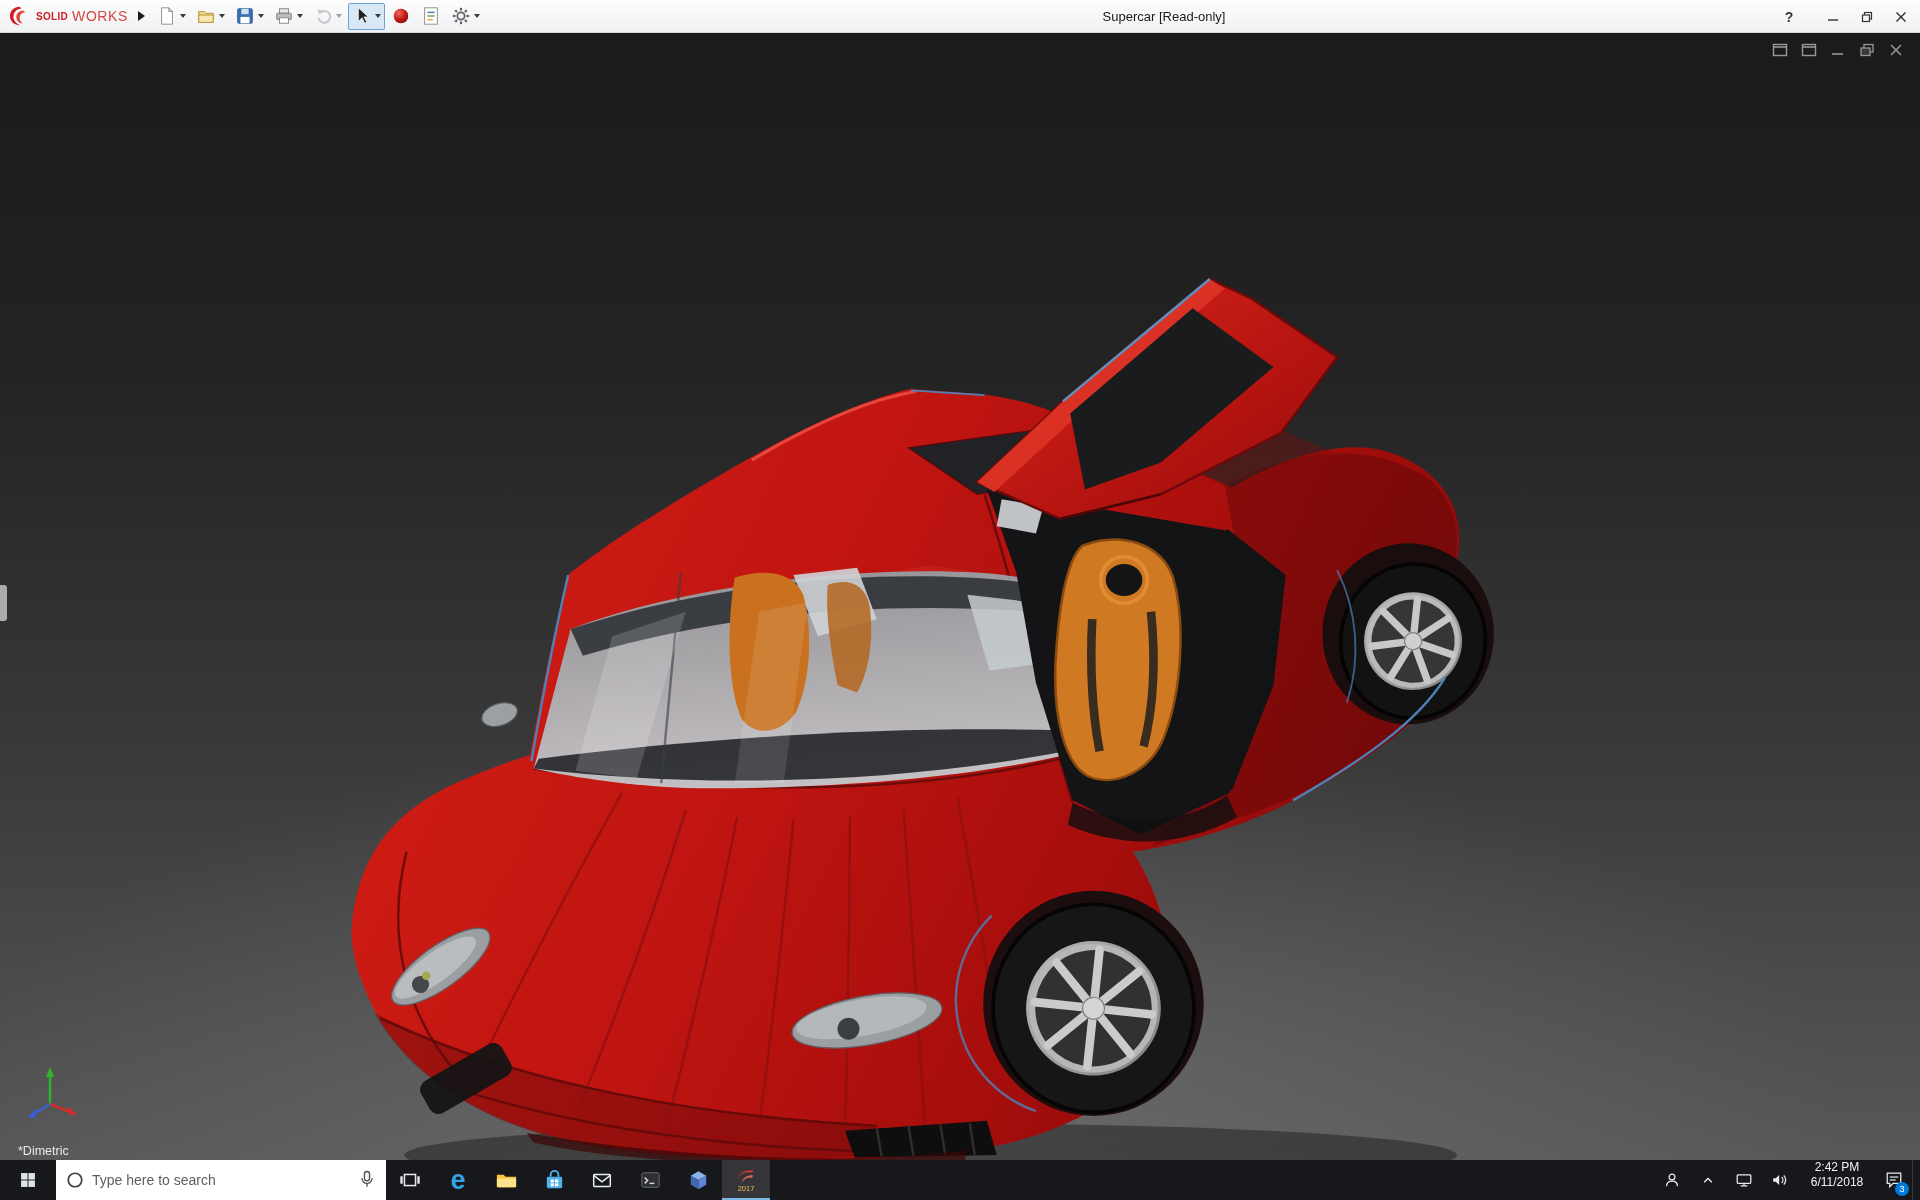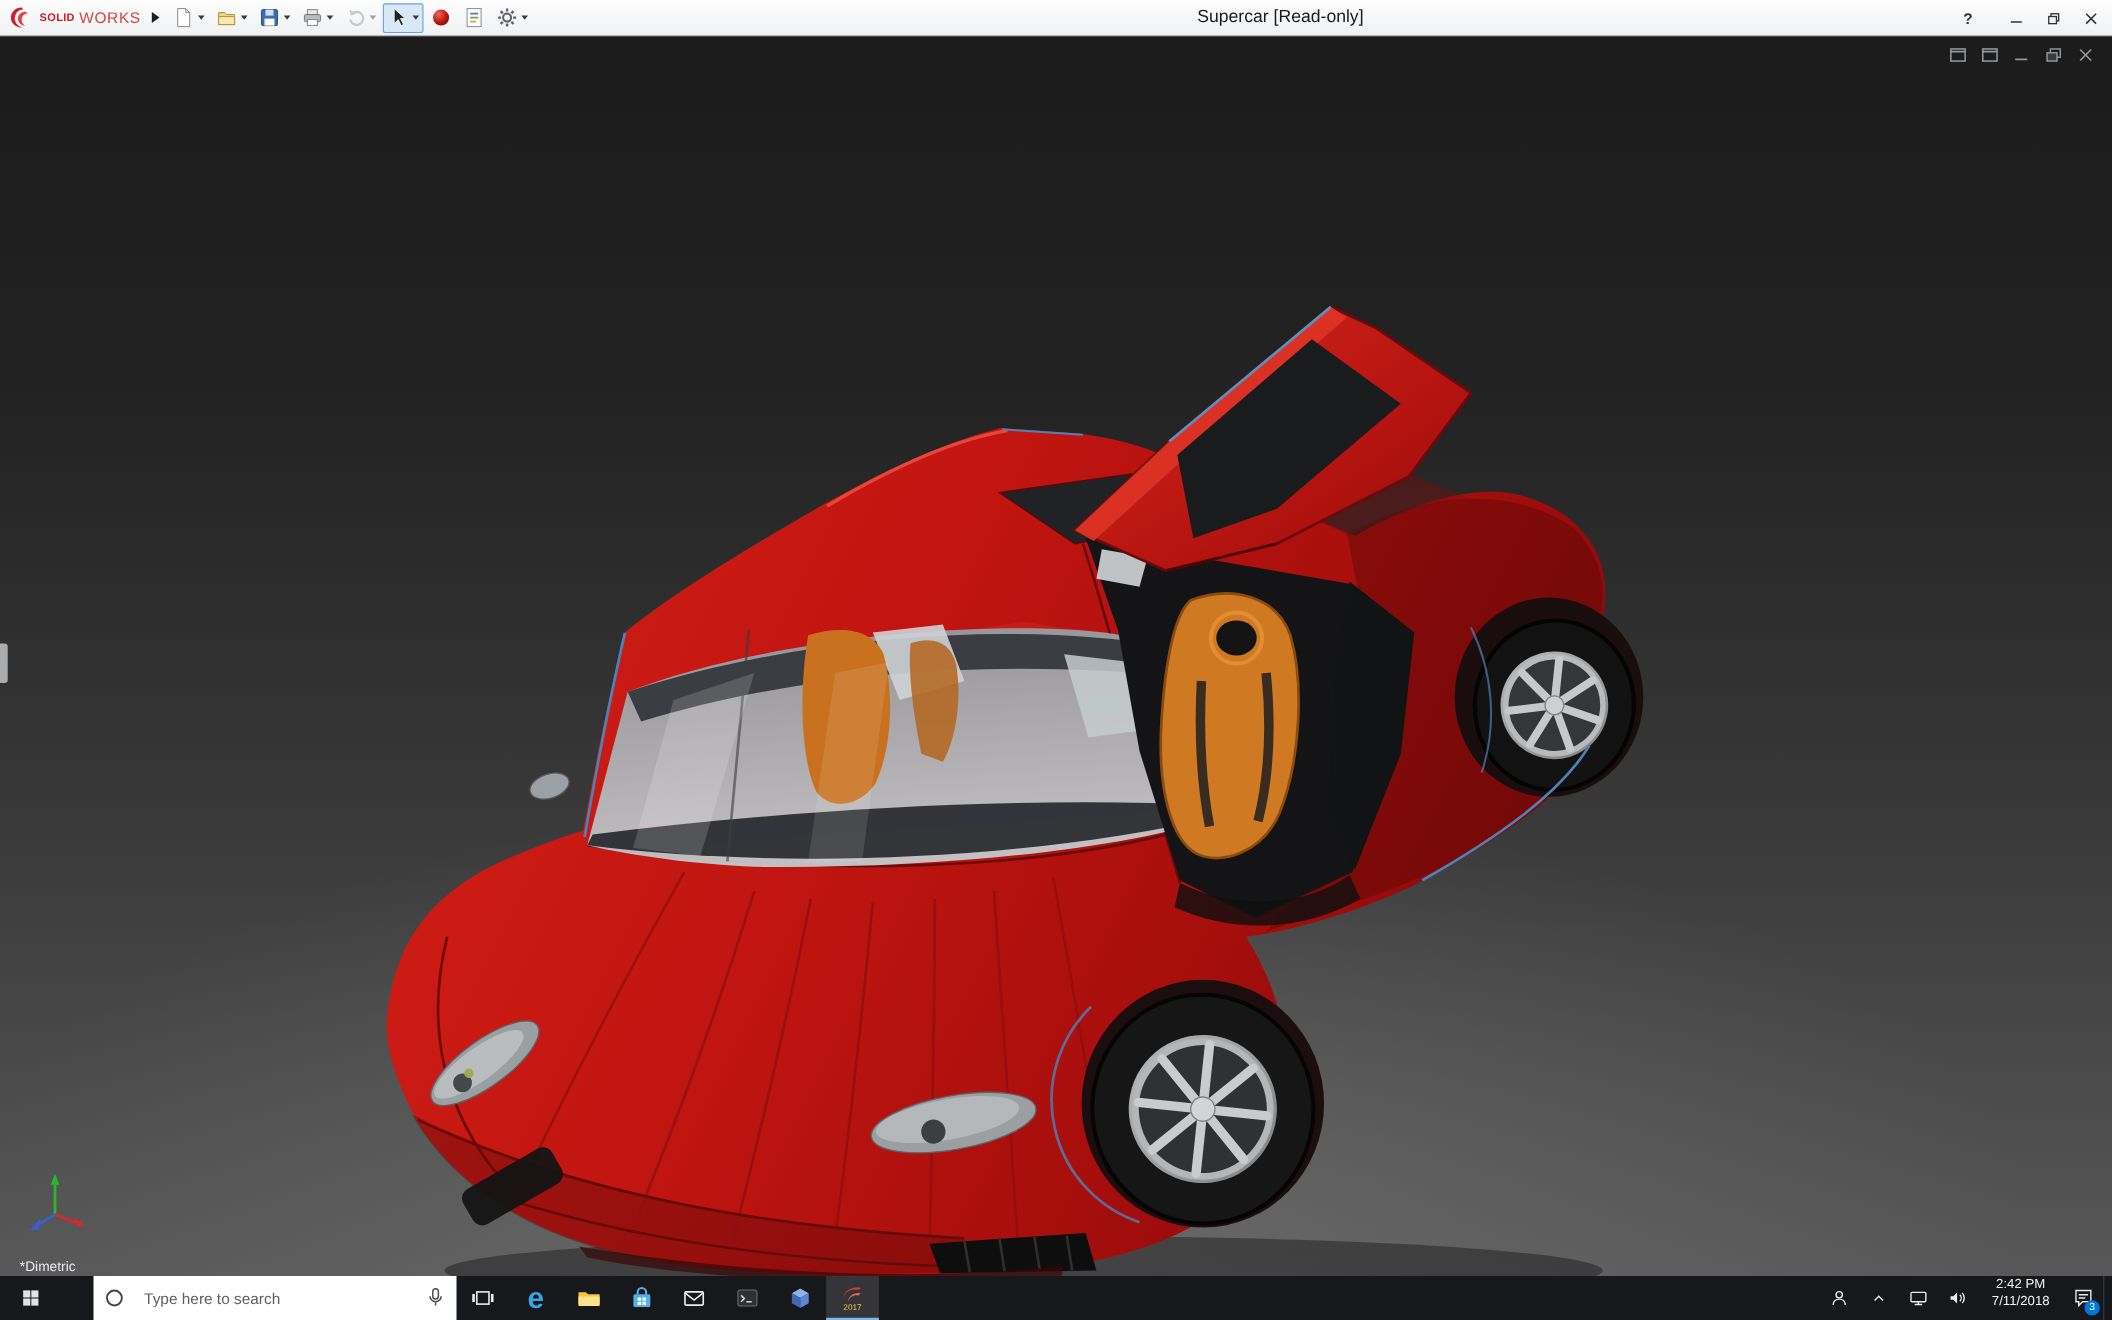--- a/index.html
+++ b/index.html
@@ -14,21 +14,21 @@
   .logo .brand1 { font-weight:bold; color:#cf1c24; font-size:10px; letter-spacing:.3px; }
   .logo .brand2 { color:#d5453e; font-size:14px; letter-spacing:.6px; }
   .flyout-arrow { width:0; height:0; border-left:7px solid #1c1c1c; border-top:5px solid transparent; border-bottom:5px solid transparent; margin:0 8px 0 4px; cursor:pointer; }
   .tbar { display:flex; align-items:center; gap:2px; }
   .tb-tool { height:27px; padding:0 3px; display:flex; align-items:center; gap:3px;
     background:transparent; border:1px solid transparent; border-radius:2px; cursor:pointer; }
   .tb-tool.pressed { background:#d9e8f7; border-color:#6aa1d8; }
   .tb-tool.disabled { opacity:.45; }
   .caret { width:0; height:0; border-left:3.5px solid transparent; border-right:3.5px solid transparent; border-top:4px solid #3a3a3a; }
   .tb-title { position:absolute; left:1164px; top:50%; transform:translate(-50%,-50%);
-    font-size:16px; color:#1a1a1a; white-space:nowrap; }
+    font-size:13px; color:#1a1a1a; white-space:nowrap; }
   .win-controls { position:absolute; right:2px; top:0; height:33px; display:flex; align-items:center; }
   .win-btn { width:34px; height:33px; display:flex; align-items:center; justify-content:center;
     background:transparent; border:none; cursor:pointer; color:#333; font-size:14px; }
   .win-btn.help { margin-right:10px; font-weight:bold; }
 
   
   .viewport { position:absolute; top:33px; left:0; right:0; bottom:40px; overflow:hidden;
     background:
       radial-gradient(ellipse 1300px 520px at 47% 94%, rgba(130,130,130,.45), rgba(0,0,0,0) 72%),
       linear-gradient(180deg,#1b1b1b 0%, #232323 30%, #383838 62%, #585858 100%); padding-left: 32px; }
@@ -40,21 +40,21 @@
   .fm-tab { position:absolute; left:0; top:552px; width:7px; height:36px; background:#bfc2c4;
     border-radius:0 3px 3px 0; opacity:.85; cursor:pointer; }
 
   
   .taskbar { position:absolute; left:0; right:0; bottom:0; height:40px; background:#17181c;
     display:flex; align-items:stretch; z-index:40; }
   .tb-btn { width:48px; height:40px; display:flex; align-items:center; justify-content:center;
     background:transparent; border:none; cursor:pointer; position:relative; }
   .tb-btn.start { width:56px; }
   .tb-btn.active-app { background:rgba(255,255,255,.13); box-shadow:inset 0 -2px 0 #7ab8e8;align-items:center; }
-  .tb-search { width:330px; height:40px; background:#ffffff; display:flex; align-items:center; padding:0 8px; gap:16px; cursor:text;margin-left:29px; }
+  .tb-search { width:330px; height:40px; background:#ffffff; display:flex; align-items:center; padding:0 8px; gap:6px; cursor:text; }
   .tb-search input { flex:1; border:none; outline:none; font-size:14px; color:#3c3c3c; font-family:"Liberation Sans",sans-serif; background:transparent; }
   .tb-search input::placeholder { color:#5f5f5f; opacity:1; }
   .edge-e { font-size:27px; font-weight:bold; color:#35a3e8; line-height:1; }
   .tb-tray { margin-left:auto; display:flex; align-items:stretch; }
   .tb-tray .tb-btn { width:36px; }
   .tb-clock { width:78px; display:flex; flex-direction:column; align-items:center; justify-content:flex-start;
     color:#f2f2f2; font-size:12px; line-height:15px; background:transparent; border:none; cursor:pointer; }
   .badge { position:absolute; right:3px; bottom:4px; min-width:14px; height:14px; border-radius:7px;
     background:#0078d7; color:#fff; font-size:9.5px; line-height:14px; text-align:center; padding:0 2px; }
   .show-desktop { width:8px; border-left:1px solid #3a3b40; background:transparent; cursor:pointer; }
@@ -497,21 +497,21 @@
       </button>
       <button class="tb-btn">
         <svg width="22" height="22" viewBox="0 0 26 26">
           <path d="M5 11 v4 h3 l4 4 v-12 l-4 4 z" fill="#e8eaec"></path>
           <path d="M15 9.5 a5 5 0 0 1 0 7" fill="none" stroke="#e8eaec" stroke-width="1.5"></path>
           <path d="M17.5 7.5 a8 8 0 0 1 0 11" fill="none" stroke="#e8eaec" stroke-width="1.5"></path>
         </svg>
       </button>
       <button class="tb-clock">
         <div>2:42 PM</div>
-        <div>7/11/2018</div>
+        <div>6/11/2018</div>
       </button>
       <button class="tb-btn">
         <svg width="22" height="22" viewBox="0 0 26 26">
           <path d="M5 5 h16 v12 h-9 l-4 4 v-4 h-3 z" fill="none" stroke="#e8eaec" stroke-width="1.5"></path>
           <line x1="8" y1="9.5" x2="18" y2="9.5" stroke="#e8eaec" stroke-width="1.4"></line>
           <line x1="8" y1="13" x2="15" y2="13" stroke="#e8eaec" stroke-width="1.4"></line>
         </svg>
         <span class="badge">3</span>
       </button>
       <div class="show-desktop"></div>

